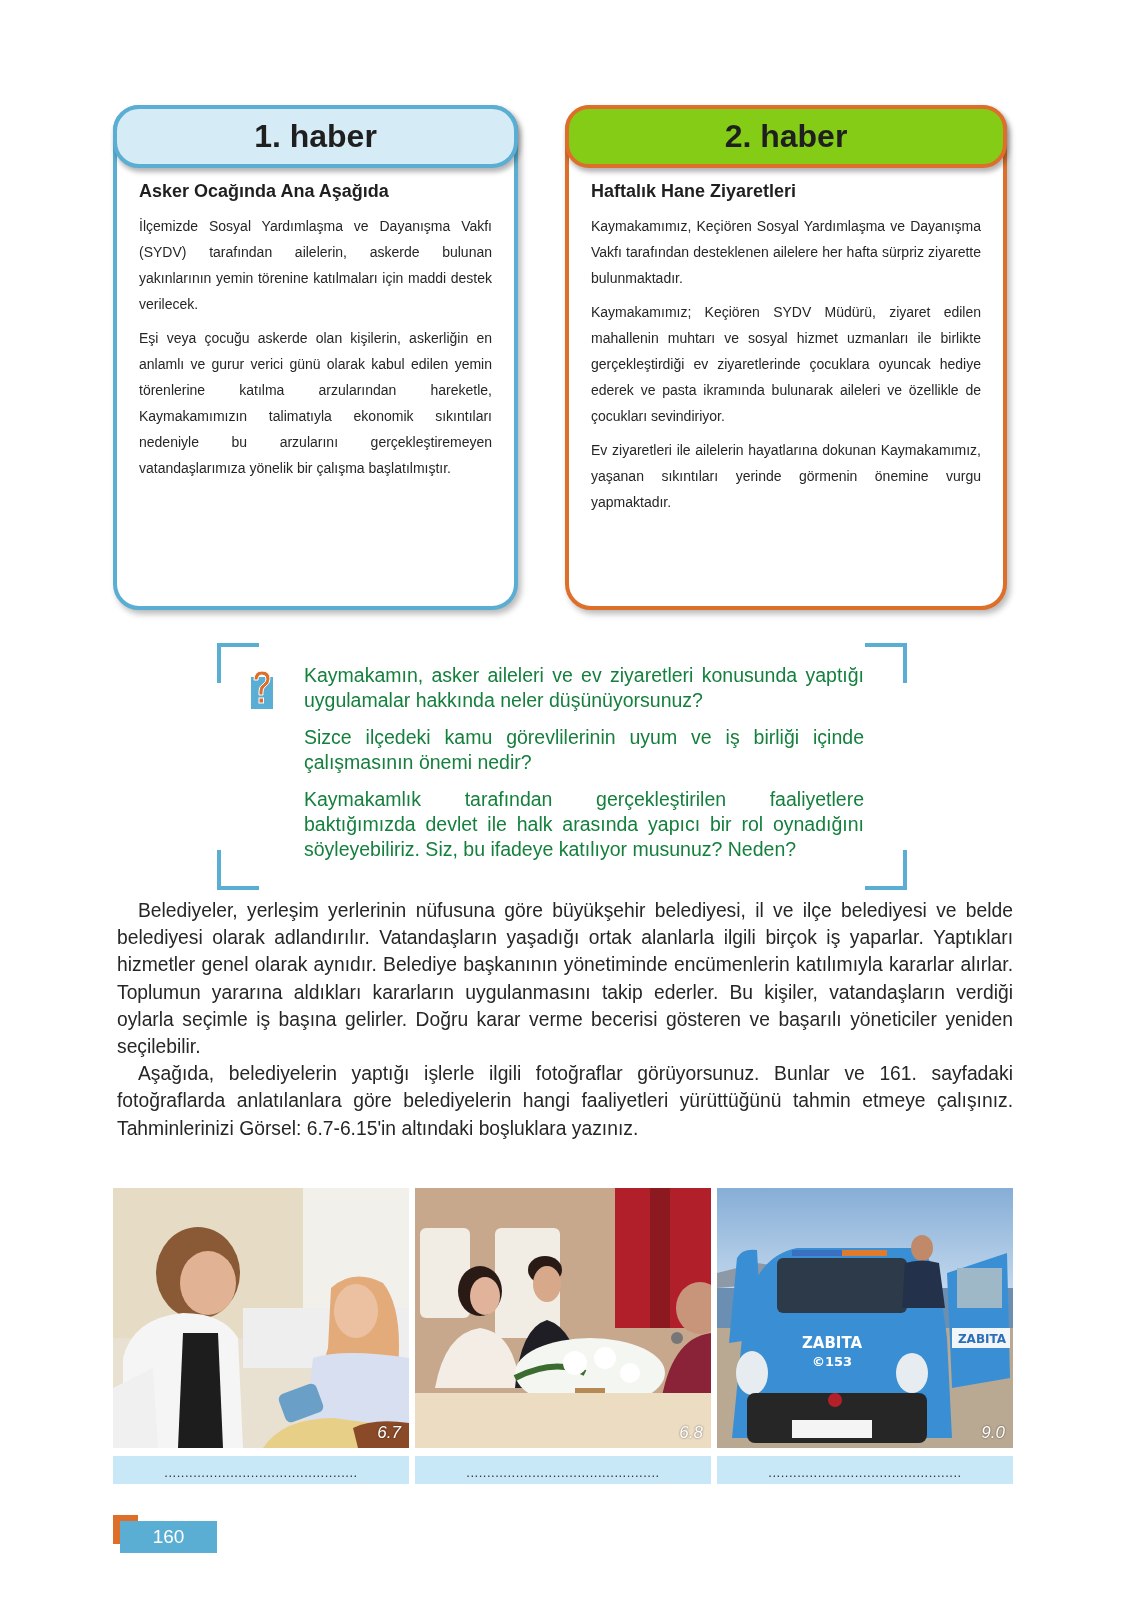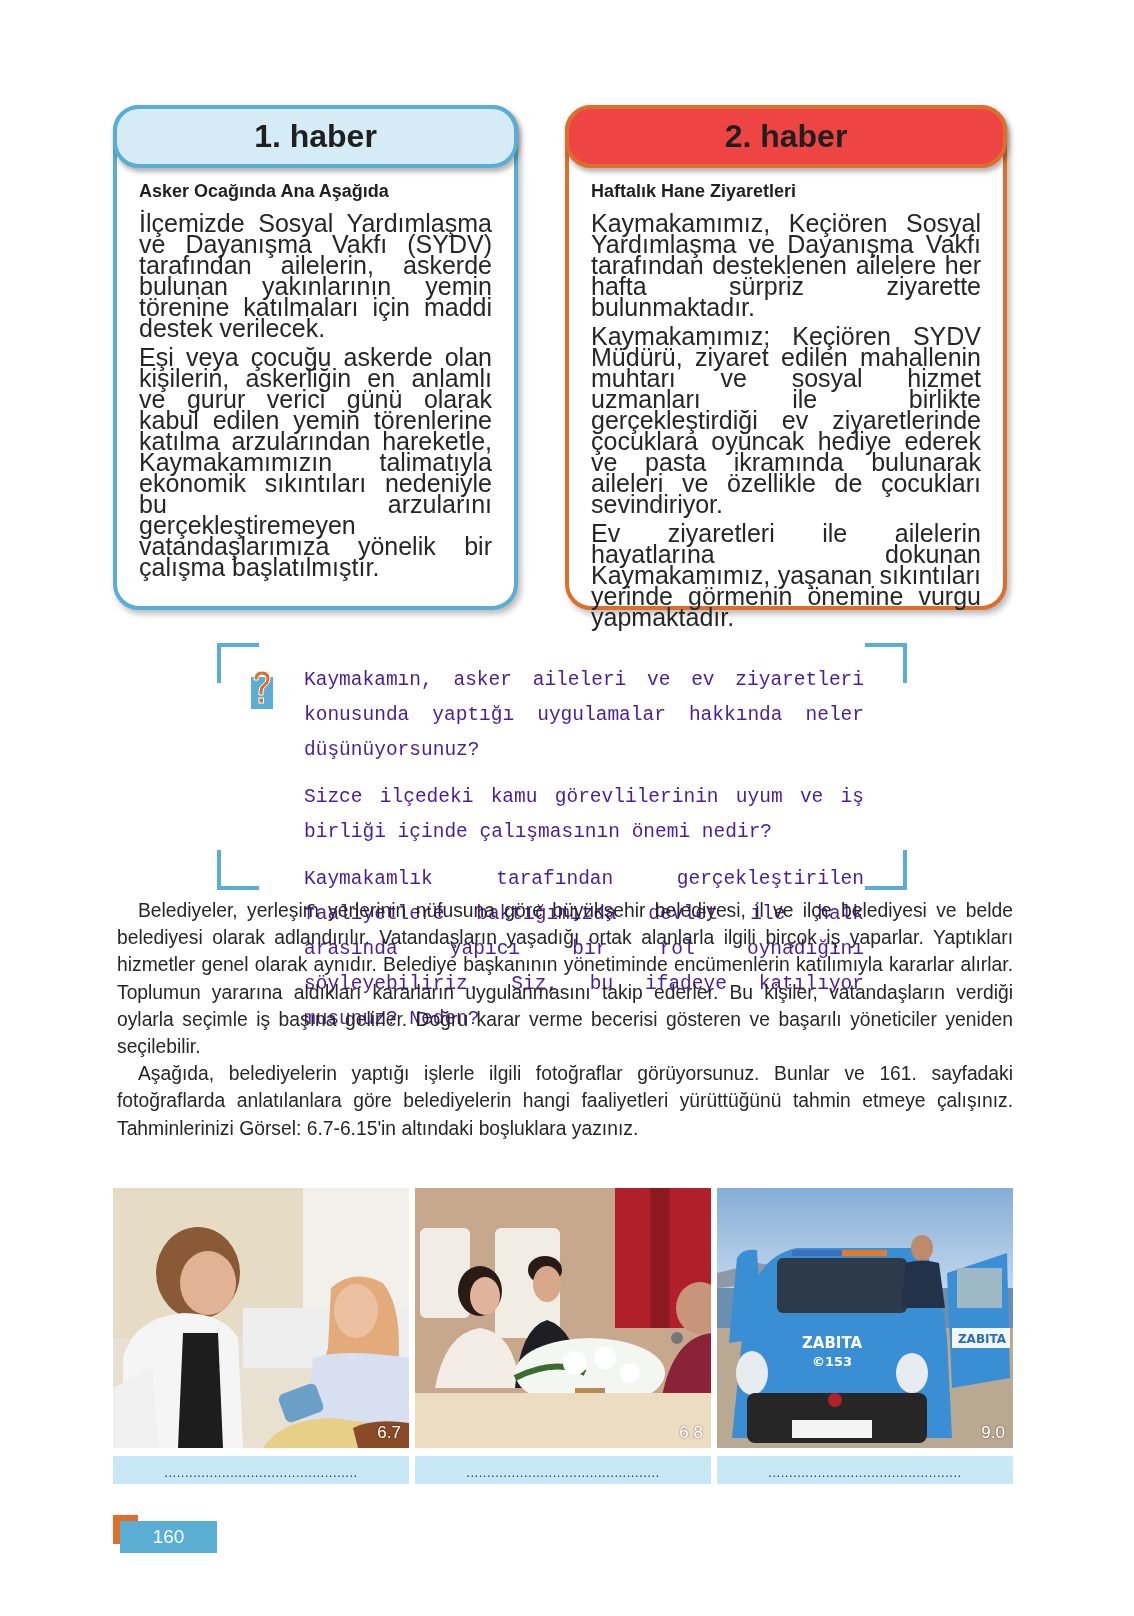--- a/index.html
+++ b/index.html
@@ -21,55 +21,55 @@
       position: absolute;
       left: -4px; top: -4px; right: -4px;
       height: 63px;
       border: 4px solid;
       border-radius: 26px;
       display: flex; align-items: center; justify-content: center;
       font-size: 32px; font-weight: bold; color: #1f1f1f;
       box-shadow: 2px 4px 5px rgba(0,0,0,0.3);
     }
     .blue .news-header { background: #d5ebf6; border-color: #5aaed3; }
-    .orange .news-header { background: #ef4444; border-color: #de6f2b; }
+    .orange .news-header { background: #84cc16; border-color: #de6f2b; border-radius: 24px; }
 
     .news-body { position: absolute; left: 22px; right: 22px; top: 72px; }
     .news-subtitle { font-size: 18px; font-weight: bold; margin-bottom: 11px; color: #1f1f1f; }
     .news-para {
-      font-size: 25px; line-height: 21px; text-align: justify; hyphens: none;
+      font-size: 14px; line-height: 26px; text-align: justify; hyphens: none;
       color: #262626; margin-bottom: 8px;
     }
 
     
     .q-frame { position: absolute; left: 217px; top: 643px; width: 690px; height: 247px; }
     .corner { position: absolute; width: 42px; height: 40px; border-color: #5aaed3; border-style: solid; }
     .corner.tl { left: 0; top: 0; border-width: 4px 0 0 4px; }
     .corner.tr { right: 0; top: 0; border-width: 4px 4px 0 0; }
     .corner.bl { left: 0; bottom: 0; border-width: 0 0 4px 4px; }
     .corner.br { right: 0; bottom: 0; border-width: 0 4px 4px 0; }
     .q-icon {
       position: absolute; left: 34px; top: 26px; width: 22px; height: 40px;
     }
     .q-list { position: absolute; left: 87px; top: 20px; width: 560px; }
-    .q-item { font-size: 19.5px; line-height: 35px; text-align: justify; color: #4c1d95; margin-bottom: 12px; font-family: Liberation Mono, monospace; }
+    .q-item { font-size: 19.5px; line-height: 25px; text-align: justify; color: #15803d; margin-bottom: 12px; }
 
     
     .body-text { position: absolute; left: 117px; top: 897px; width: 896px; }
     .body-para { font-size: 19.3px; line-height: 27.2px; text-align: justify; text-indent: 21px; color: #262626; }
 
     
     .photo-row { position: absolute; left: 113px; top: 1188px; width: 900px; height: 280px; }
     .photo-card { position: absolute; top: 0; width: 296px; }
     .photo-card.c1 { left: 0; }
     .photo-card.c2 { left: 302px; }
     .photo-card.c3 { left: 604px; }
     .photo { position: relative; width: 296px; height: 260px; overflow: hidden; }
     .photo-num {
-      position: absolute; right: 8px; bottom: 5px; color: #fff; font-size: 17px; 
+      position: absolute; right: 8px; bottom: 5px; color: #fff; font-size: 17px; font-style: italic;
       text-shadow: 0 0 2px rgba(0,0,0,0.6);
     }
     .answer-line {
       margin-top: 8px; height: 28px; background: #c8e8f7;
       display: flex; align-items: flex-end; justify-content: center; padding-bottom: 4px;
       font-size: 13px; letter-spacing: 0.5px; color: #333;
     }
 
     
     .page-tab-orange { position: absolute; left: 113px; top: 1515px; width: 25px; height: 29px; background: #de6f2b; }

